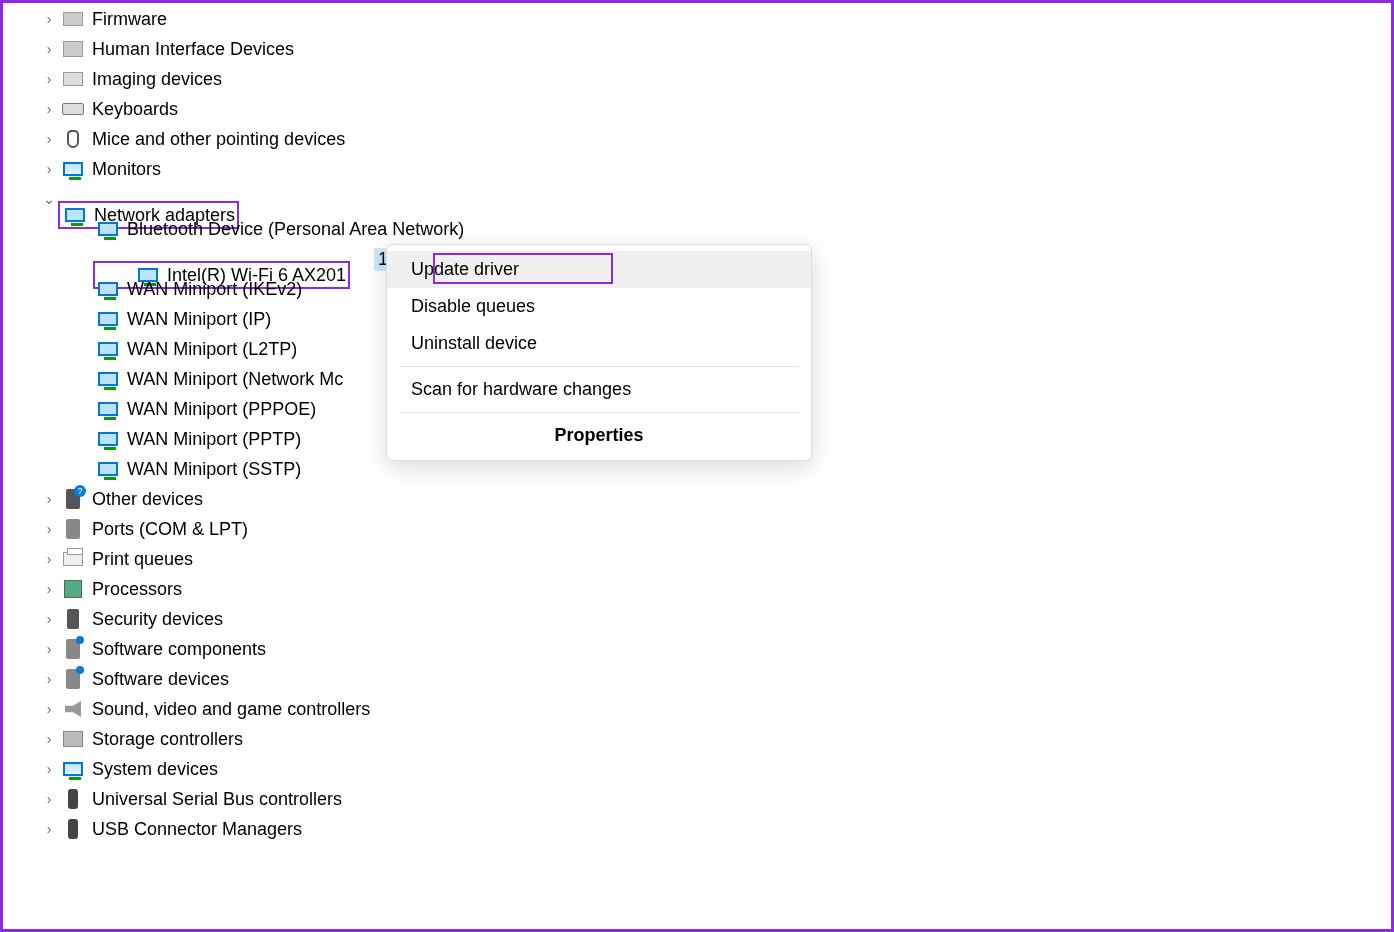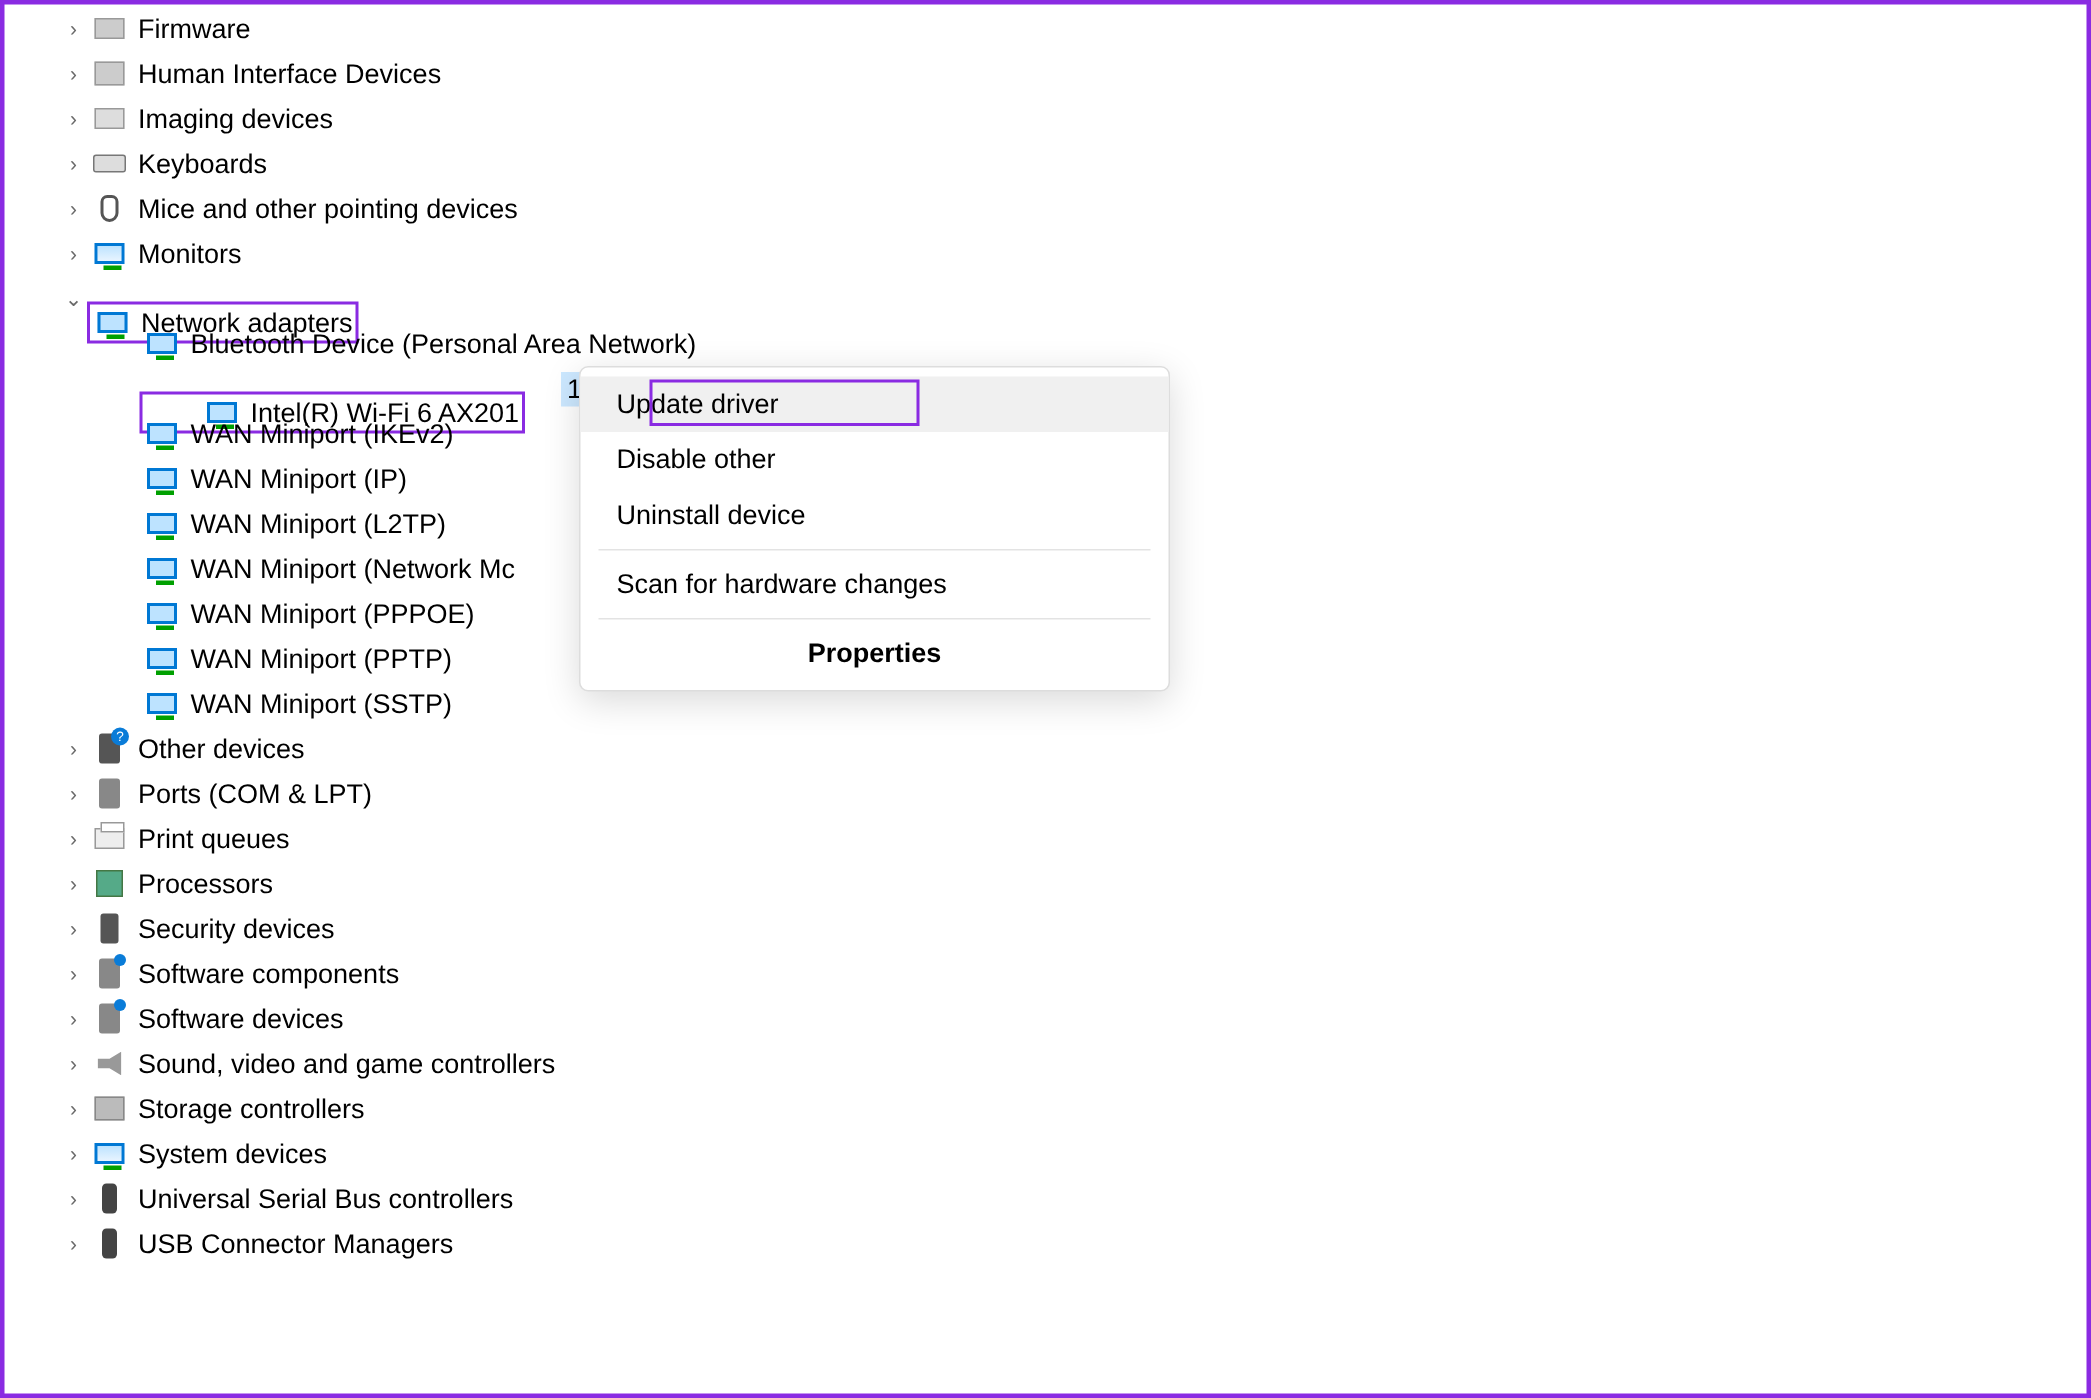--- a/index.html
+++ b/index.html
@@ -97,21 +97,21 @@
   padding: 1px 2px;
   margin-top: 32px;
 }
 .selected-label {
   background: #cce8ff;
 }
 .cmenu {
   position: absolute;
   left: 386px;
   top: 244px;
-  width: 394px;
+  width: 426px;
   background: #fff;
   border: 1px solid #ddd;
   border-radius: 6px;
   box-shadow: 0 6px 24px rgba(0,0,0,0.15);
   padding: 6px 0;
   z-index: 20;
 }
 .cmenu-item {
   padding: 8px 24px;
   font-size: 18px;
@@ -342,20 +342,20 @@
     <span class="icon">
         <span class="ico-usb"></span>
       </span>
     <span class="label">USB Connector Managers</span>
   </div>
 
 </div>
 
 <div class="cmenu">
   <div class="cmenu-item hover">Update driver</div>
-  <div class="cmenu-item">Disable other</div>
+  <div class="cmenu-item">Disable queues</div>
   <div class="cmenu-item">Uninstall device</div>
   <div class="cmenu-sep"></div>
   <div class="cmenu-item">Scan for hardware changes</div>
   <div class="cmenu-sep"></div>
   <div class="cmenu-item bold">Properties</div>
 </div>
 <div class="cmenu-hl"></div>
 
 </body></html>

